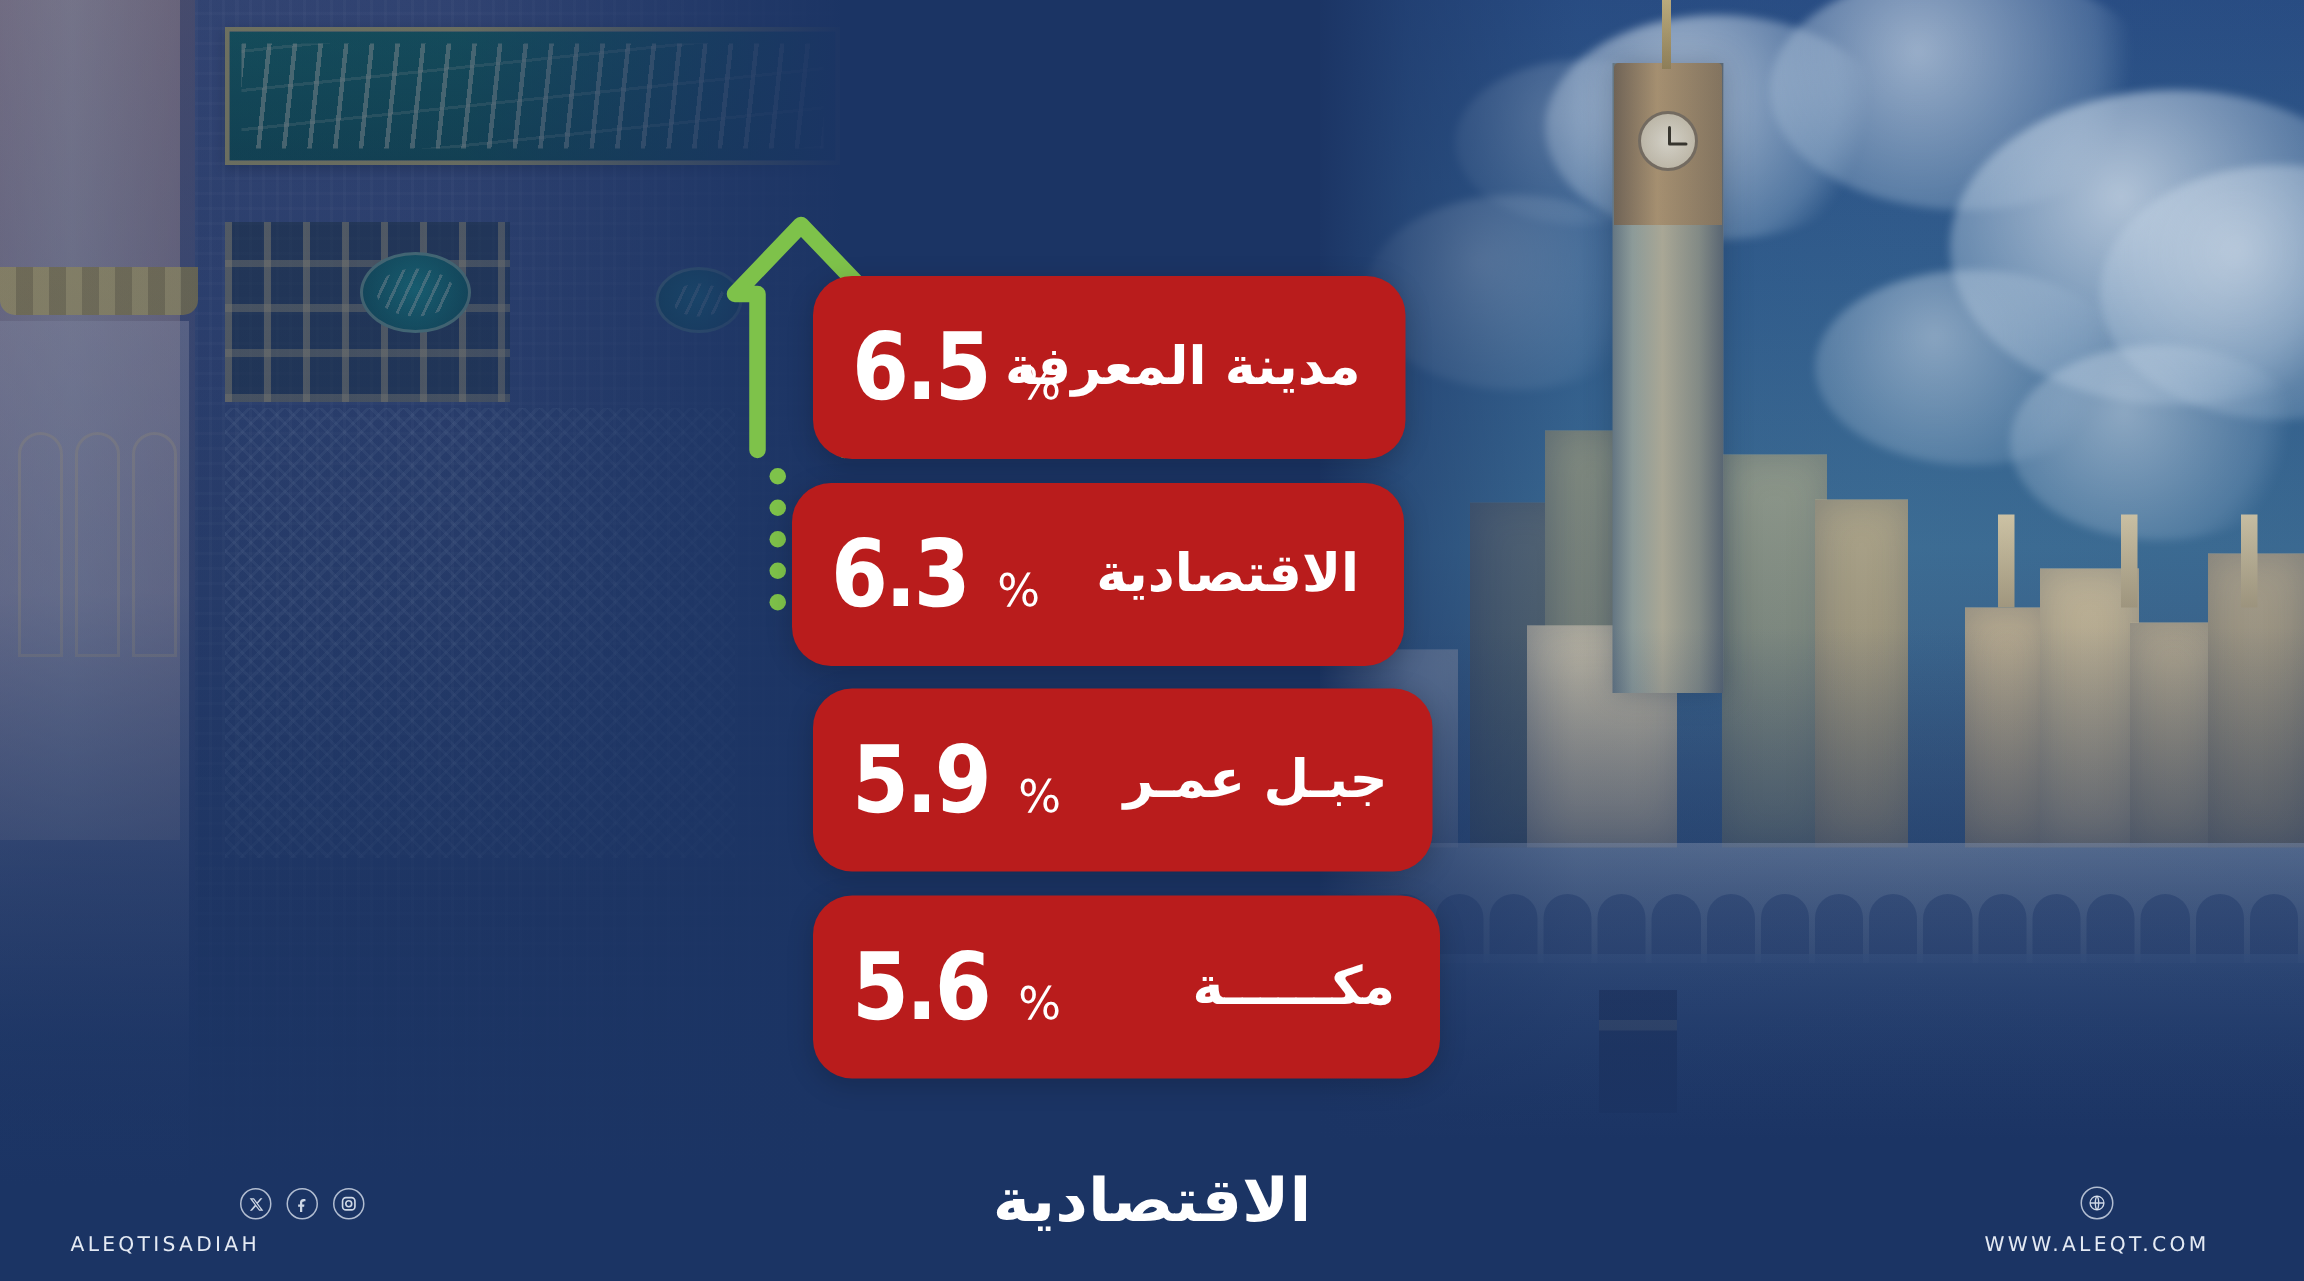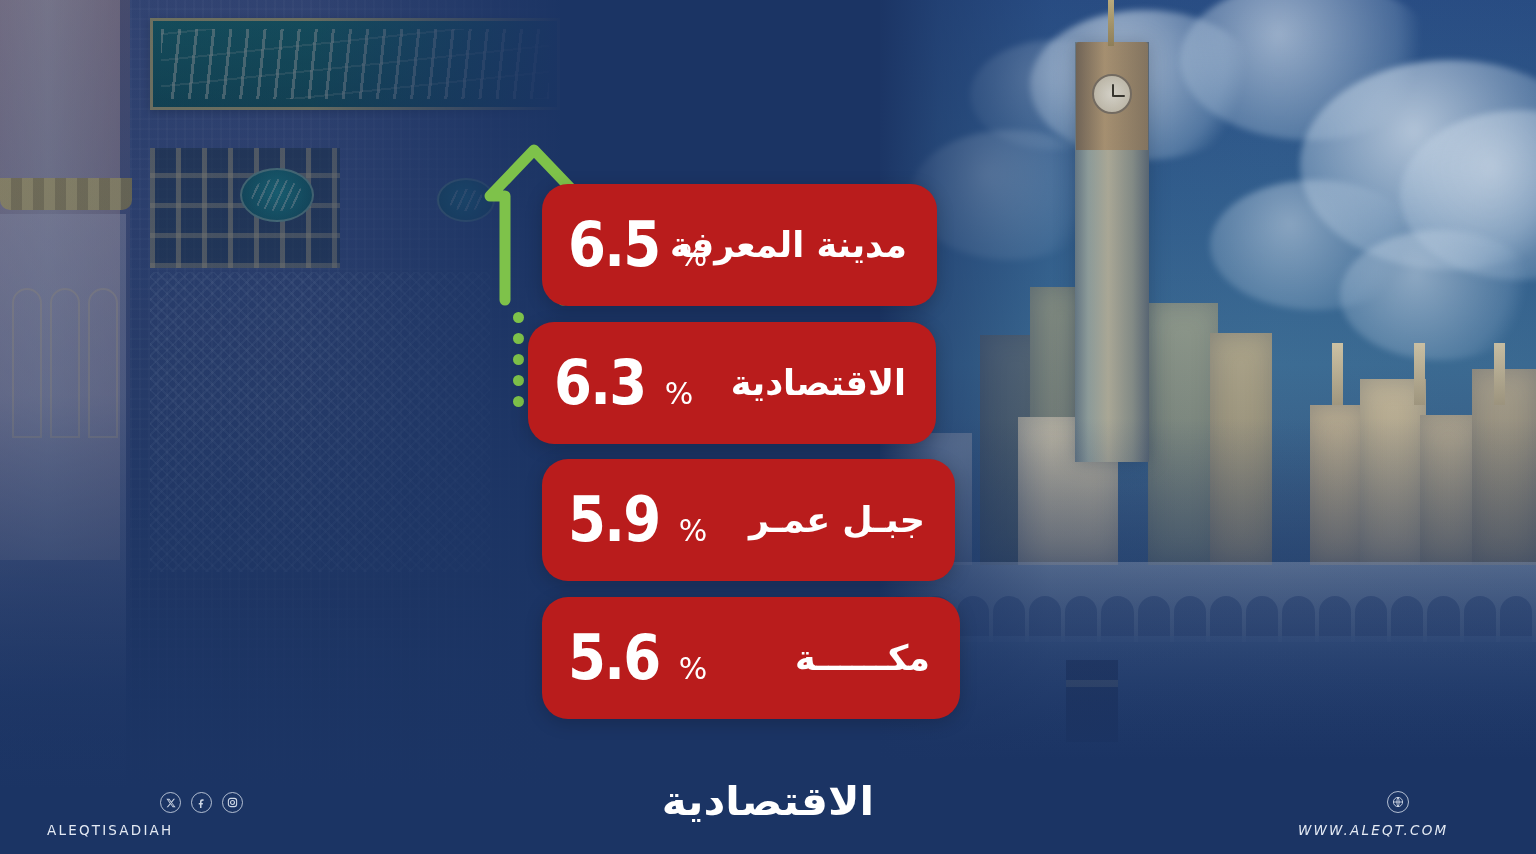--- a/index.html
+++ b/index.html
@@ -249,21 +249,21 @@
     font-size:13.5px; letter-spacing:2.2px; color:#e4eaf4; direction:ltr; text-align:left; padding-left:4px;
   }
   .f-center {
     position:absolute; left:50%; bottom:30px; transform:translateX(-50%);
   }
   .logo-ar {
     font-family:"DejaVu Sans","Liberation Sans",sans-serif;
     font-weight:700; font-size:40px; color:#ffffff; direction:rtl;
     letter-spacing:-1px; transform:scaleX(1.06); display:inline-block;
   }
-  .f-right { position:absolute; right:38px; bottom:16px; width:200px; text-align:left;font-style:italic; }
+  .f-right { position:absolute; right:38px; bottom:16px; width:200px; text-align:center; }
   .globe {
     width:22px; height:22px; border-radius:50%;
     border:1.4px solid rgba(220,228,240,.78);
     margin:0 auto 9px auto; display:flex; align-items:center; justify-content:center;
     color:rgba(226,233,243,.9);
   }
   .f-url {
     font-family:"DejaVu Sans","Liberation Sans",sans-serif;
     font-size:13.5px; letter-spacing:2.2px; color:#e4eaf4; direction:ltr;
   }

